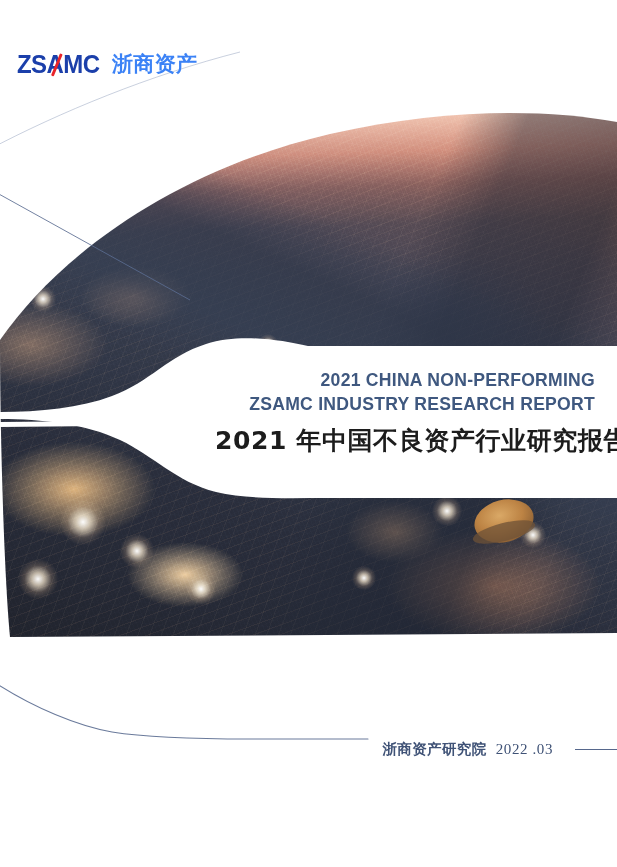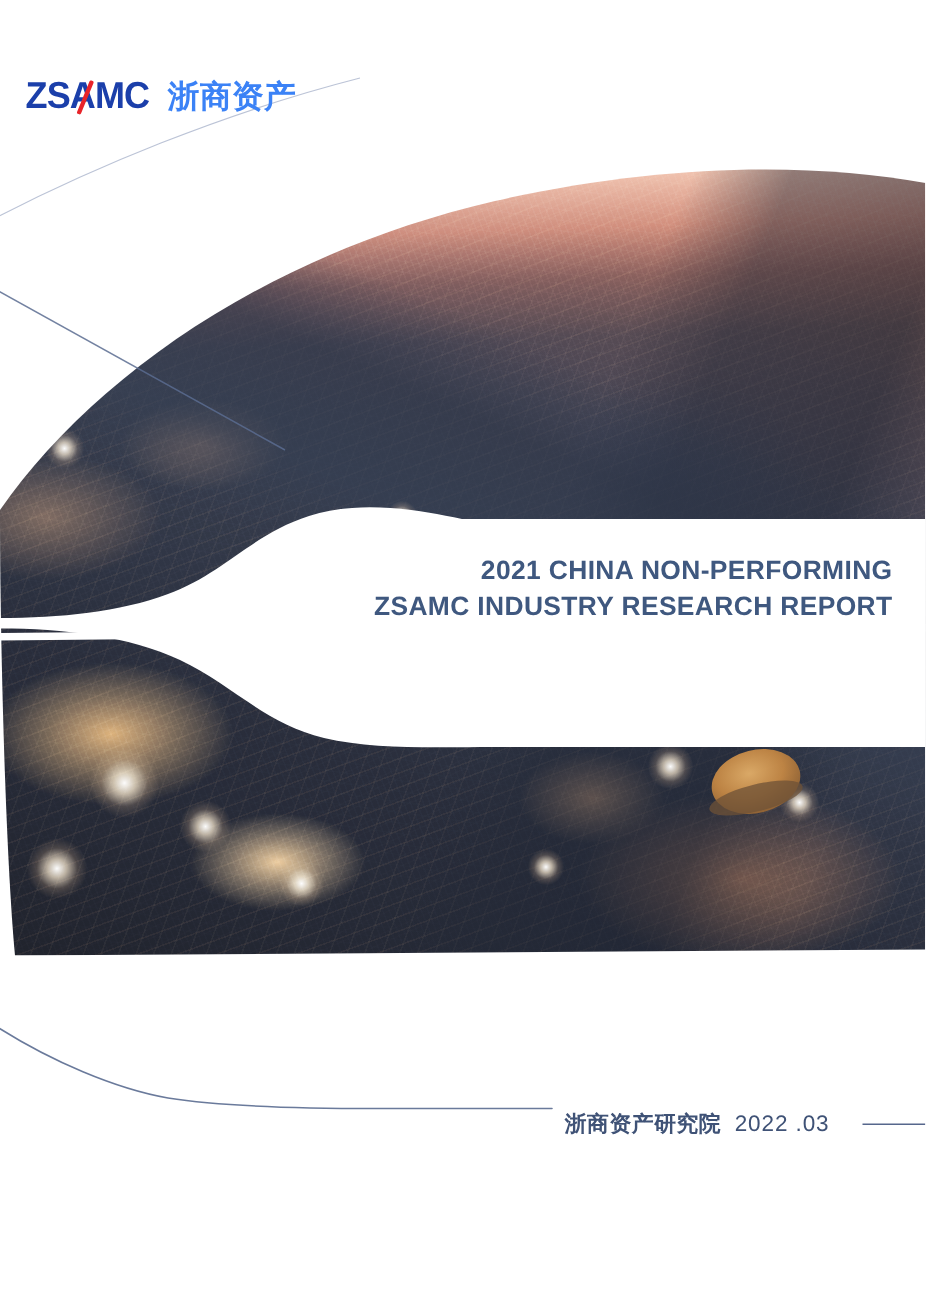--- a/index.html
+++ b/index.html
@@ -237,21 +237,21 @@
     white-space: nowrap;
     font-family: "DejaVu Sans", "Liberation Sans", sans-serif;
   }
   .footer-date {
     color: #3f5276;
     font-size: 15px;
     font-weight: 400;
     letter-spacing: 0.6px;
     margin-left: 9px;
     white-space: nowrap;
-    font-family: Liberation Sans, sans-serif;
+    font-family: Liberation Serif, serif;
   }
   .footer-dash {
     width: 42px;
     height: 1px;
     background: #56678c;
     margin-left: 22px;
     flex: none;
   }
 
   
@@ -320,20 +320,21 @@
              L 617,198
              L 330,198
              C 292,198 250,200 216,192
              C 176,182 154,156 120,140
              C 86,124 42,119 0,119 Z" fill="#ffffff"></path>
   </svg>
 
   <div class="title-block">
     <div class="title-en">2021 CHINA NON-PERFORMING</div>
     <div class="title-en ln2">ZSAMC INDUSTRY RESEARCH  REPORT</div>
+    <div class="title-cn">2021 年中国不良资产行业研究报告</div>
   </div>
 
   <svg class="swoosh" width="617" height="130" viewBox="0 0 617 130">
     <path d="M -6,22 C 34,48 78,66 112,72 C 150,78 200,79 250,79 L 368,79" stroke="#5a6c90" stroke-width="1.05" fill="none" opacity="0.9" stroke-linecap="round"></path>
   </svg>
 
   <div class="footer">
     <span class="footer-text">浙商资产研究院</span>
     <span class="footer-date">2022 .03</span>
     <span class="footer-dash"></span>

